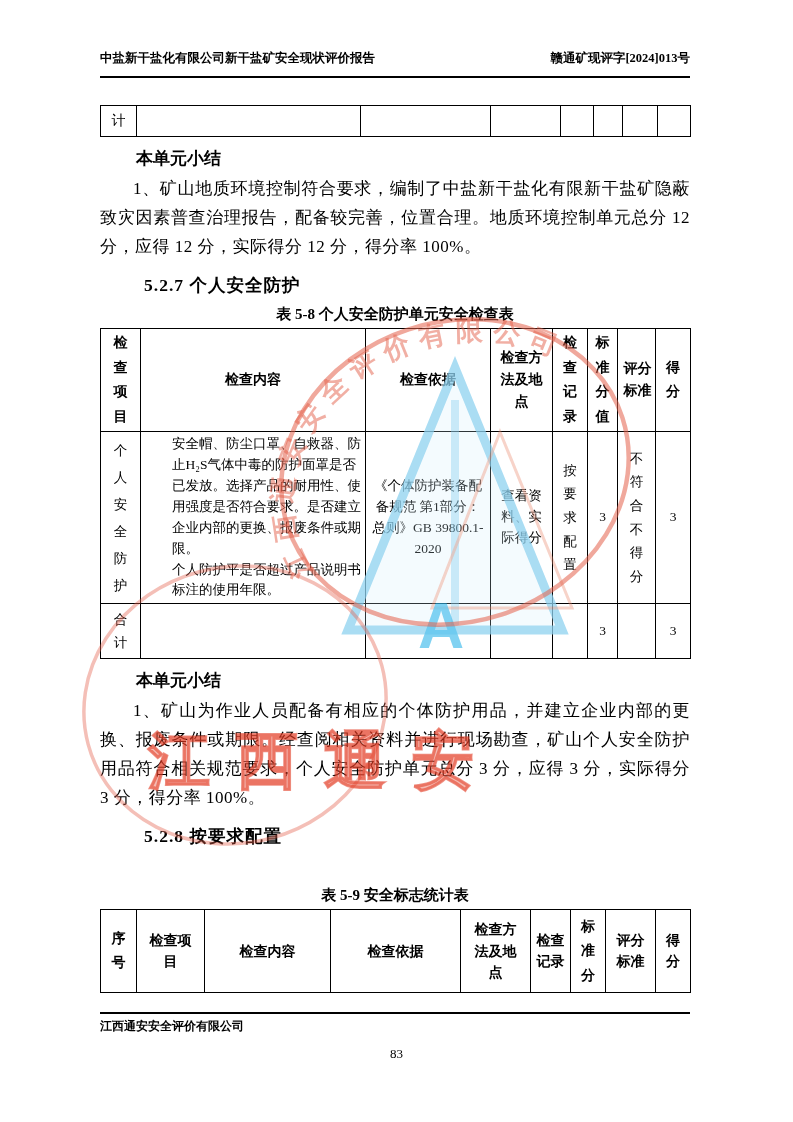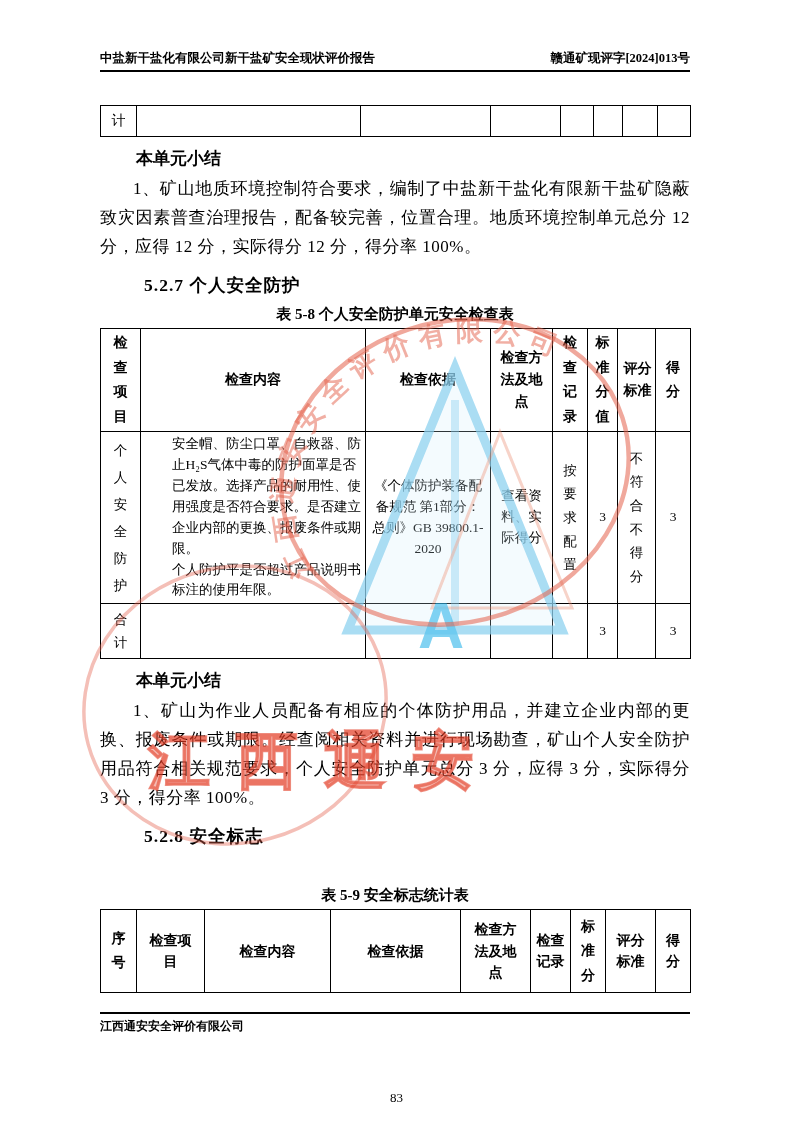--- a/index.html
+++ b/index.html
@@ -4,21 +4,21 @@
 <style>
   html,body{margin:0;padding:0;background:#ffffff;}
   .page{
     position:relative;width:793px;height:1122px;background:#ffffff;overflow:hidden;
     font-family:"Liberation Serif","DejaVu Serif",serif;color:#000;
   }
   .content{position:absolute;top:105px;left:100px;width:590px;}
   
   .pghead{
     position:absolute;top:50px;left:100px;width:590px;display:flex;justify-content:space-between;
-    font-size:12.5px;font-weight:bold;border-bottom:2px solid #000;padding-bottom:3px;
+    font-size:12.5px;font-weight:bold;border-bottom:2px solid #000;padding-bottom:9px;
   }
   
   table{border-collapse:collapse;table-layout:fixed;width:590px;background:transparent;}
   td,th{border:1px solid #000;padding:2px 4px;font-size:13.5px;font-weight:normal;
         text-align:center;vertical-align:middle;word-break:break-all;line-height:1.55;}
   th{font-weight:bold;font-size:14px;}
   .frag td{height:26px;font-size:14px;}
   .onecol{display:inline-block;width:1.15em;word-break:break-all;line-height:1.75;text-align:center;}
   .tallcol{line-height:2.0;}
   .w3{display:inline-block;width:3.2em;word-break:break-all;font-family:Liberation Serif, serif;}
@@ -32,21 +32,21 @@
   .subhead{font-size:17px;font-weight:bold;margin:10px 0 4px 0;padding-left:36px;}
   .sechead{font-size:17.5px;font-weight:bold;margin:12px 0 4px 0;padding-left:44px;letter-spacing:1px;}
   .para{font-size:17px;line-height:29px;text-align:justify;text-indent:33px;margin:4px 0 0 0;letter-spacing:0.5px;}
   .caption{text-align:center;font-weight:bold;font-size:15px;margin:8px 0 4px 0;}
   .caption.gap{margin-top:38px;}
   
   .pgfoot{
     position:absolute;top:1012px;left:100px;width:590px;border-top:2px solid #000;
     font-size:12px;font-weight:bold;padding-top:4px;
   }
-  .pgnum{position:absolute;top:1090px;left:0;width:793px;text-align:center;font-size:13px;}
+  .pgnum{position:absolute;top:1046px;left:0;width:793px;text-align:center;font-size:13px;}
   
   .wm{position:absolute;top:0;left:0;pointer-events:none;z-index:5;}
 </style>
 </head>
 <body>
 
 <div class="page">
 
   <div class="pghead">
     <span>中盐新干盐化有限公司新干盐矿安全现状评价报告</span>
@@ -130,21 +130,21 @@
         <td>3</td>
         <td></td>
         <td>3</td>
       </tr>
     </tbody>
       </table>
 
     <div class="subhead">本单元小结</div>
     <p class="para">1、矿山为作业人员配备有相应的个体防护用品，并建立企业内部的更换、报废条件或期限。经查阅相关资料并进行现场勘查，矿山个人安全防护用品符合相关规范要求，个人安全防护单元总分 3 分，应得 3 分，实际得分 3 分，得分率 100%。</p>
 
-    <div class="sechead">5.2.8 安全标志</div>
+    <div class="sechead">5.2.8 按要求配置</div>
 
     <div class="caption gap">表 5-9 安全标志统计表</div>
     <table class="t59">
       <colgroup>
           <col style="width:36px">
           <col style="width:68px">
           <col style="width:126px">
           <col style="width:130px">
           <col style="width:70px">
           <col style="width:40px">

